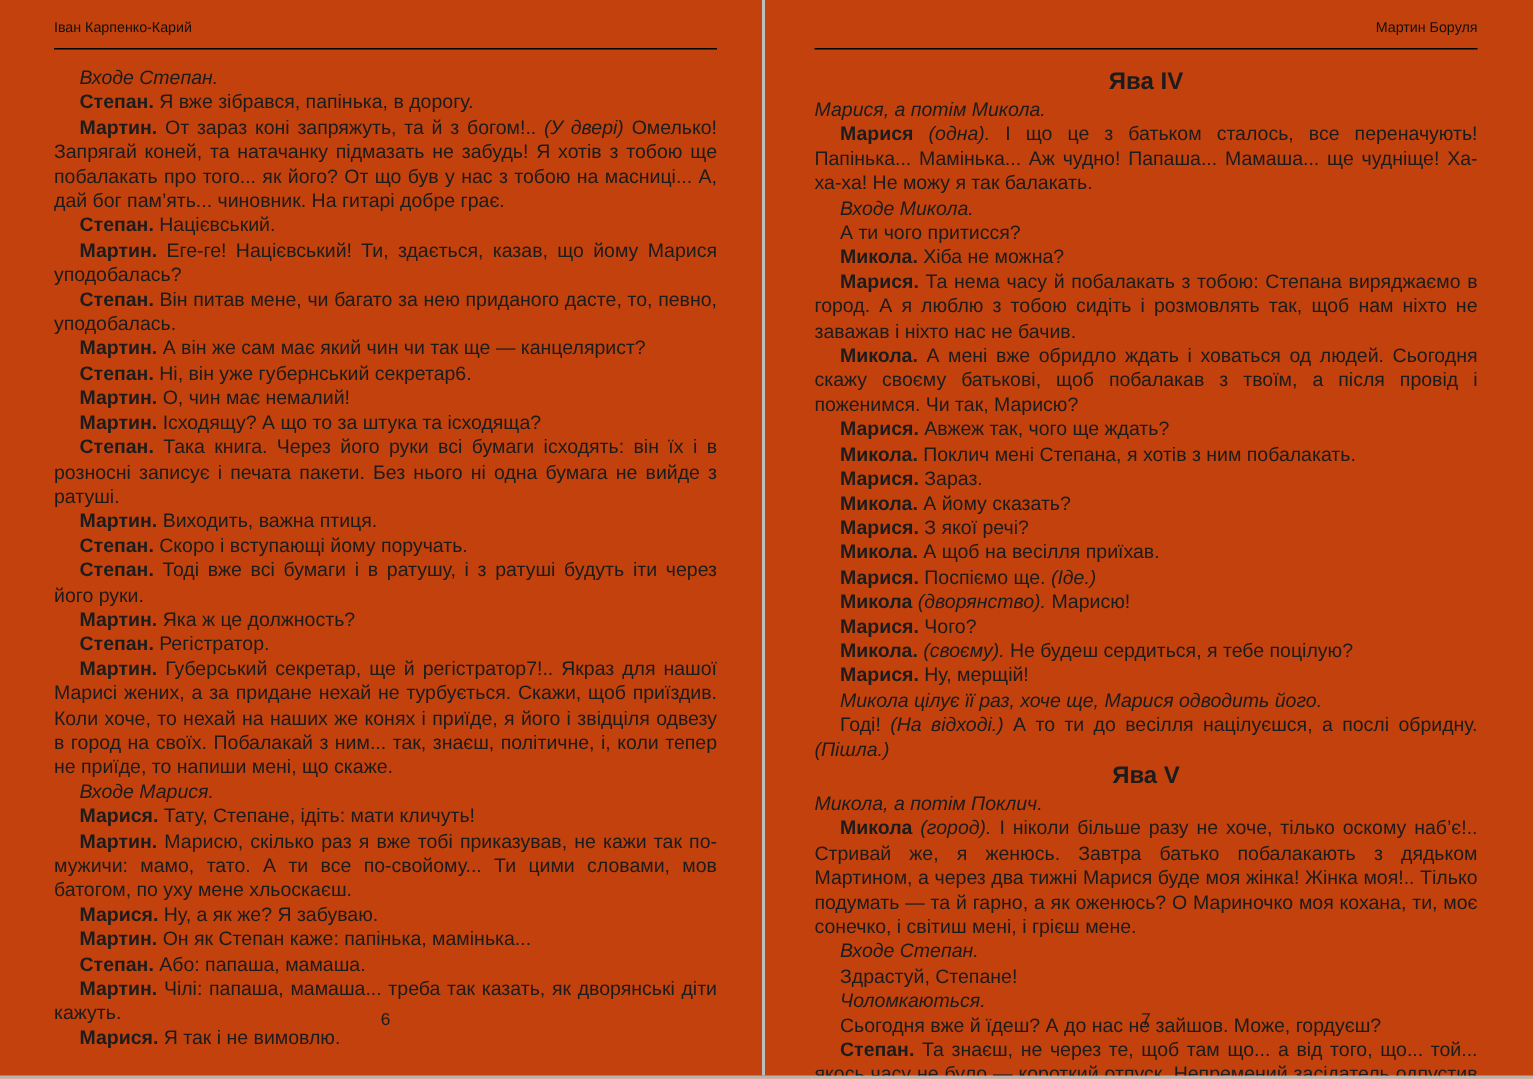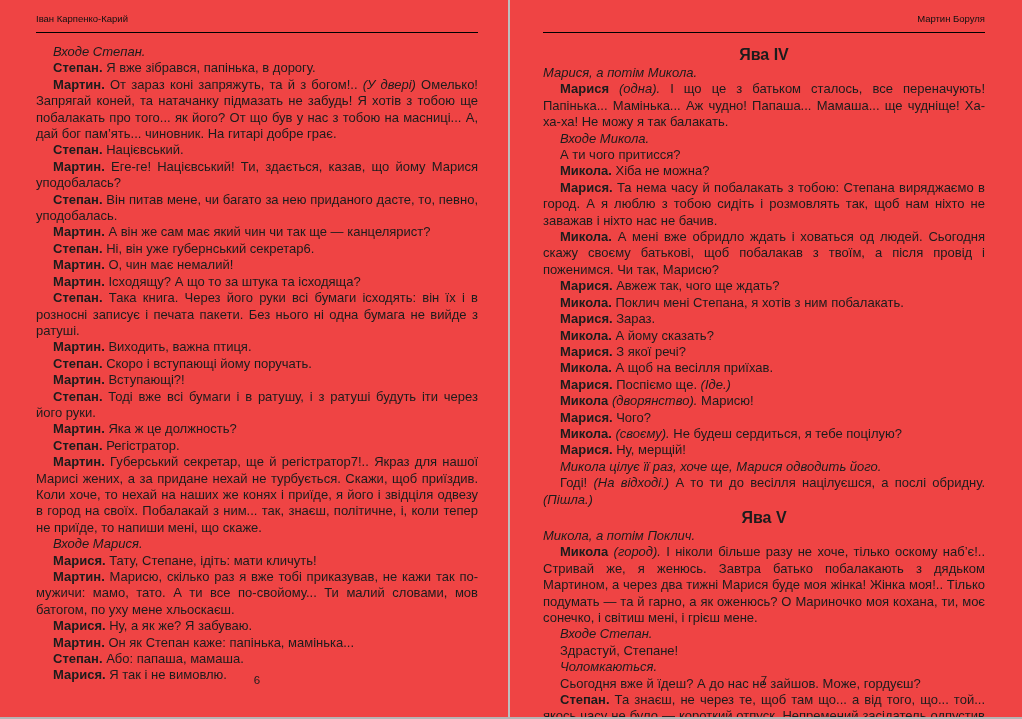--- a/index.html
+++ b/index.html
@@ -1,20 +1,20 @@
 <!DOCTYPE html>
 <html lang="uk"><head>
 <meta charset="utf-8">
 <style>
   html, body { margin: 0; padding: 0; background: #ffffff; }
   #frame {
     position: relative;
     width: 1022px;
     height: 719px;
-    background: #ef4444;
+    background: #c2410c;
     box-sizing: border-box;
     border-bottom: 2px solid #b5b5b5;
     overflow: hidden;
     font-family: "Liberation Sans", "DejaVu Sans", sans-serif;
     color: #1c1c1c;
   }
   #divider {
     position: absolute;
     left: 508px; top: 0;
     width: 2px; height: 719px;
@@ -87,31 +87,31 @@
         <p class="p-speech"><b>Степан.</b><span> Націєвський.</span></p>
         <p class="p-speech"><b>Мартин.</b><span> Еге-ге! Націєвський! Ти, здається, казав, що йому Марися уподобалась?</span></p>
         <p class="p-speech"><b>Степан.</b><span> Він питав мене, чи багато за нею приданого дасте, то, певно, уподобалась.</span></p>
         <p class="p-speech"><b>Мартин.</b><span> А він же сам має який чин чи так ще — канцелярист?</span></p>
         <p class="p-speech"><b>Степан.</b><span> Ні, він уже губернський секретар6.</span></p>
         <p class="p-speech"><b>Мартин.</b><span> О, чин має немалий!</span></p>
         <p class="p-speech"><b>Мартин.</b><span> Ісходящу? А що то за штука та ісходяща?</span></p>
         <p class="p-speech"><b>Степан.</b><span> Така книга. Через його руки всі бумаги ісходять: він їх і в розносні записує і печата пакети. Без нього ні одна бумага не вийде з ратуші.</span></p>
         <p class="p-speech"><b>Мартин.</b><span> Виходить, важна птиця.</span></p>
         <p class="p-speech"><b>Степан.</b><span> Скоро і вступающі йому поручать.</span></p>
-        <p class="p-speech"><b>Мартин.</b><span> Вступающі?!</span></p>
         <p class="p-speech"><b>Степан.</b><span> Тоді вже всі бумаги і в ратушу, і з ратуші будуть іти через його руки.</span></p>
         <p class="p-speech"><b>Мартин.</b><span> Яка ж це должность?</span></p>
         <p class="p-speech"><b>Степан.</b><span> Регістратор.</span></p>
         <p class="p-speech"><b>Мартин.</b><span> Губерський секретар, ще й регістратор7!.. Якраз для нашої Марисі жених, а за придане нехай не турбується. Скажи, щоб приїздив. Коли хоче, то нехай на наших же конях і приїде, я його і звідціля одвезу в город на своїх. Побалакай з ним... так, знаєш, політичне, і, коли тепер не приїде, то напиши мені, що скаже.</span></p>
         <p class="p-stage"><i>Входе Марися.</i></p>
         <p class="p-speech"><b>Марися.</b><span> Тату, Степане, ідіть: мати кличуть!</span></p>
-        <p class="p-speech"><b>Мартин.</b><span> Марисю, скілько раз я вже тобі приказував, не кажи так по-мужичи: мамо, тато. А ти все по-свойому... Ти малий словами, мов батогом, по уху мене хльоскаєш.</span></p>
+        <p class="p-speech"><b>Мартин.</b><span> Марисю, скілько раз я вже тобі приказував, не кажи так по-мужичи: мамо, тато. А ти все по-свойому... Ти цими словами, мов батогом, по уху мене хльоскаєш.</span></p>
         <p class="p-speech"><b>Марися.</b><span> Ну, а як же? Я забуваю.</span></p>
         <p class="p-speech"><b>Мартин.</b><span> Он як Степан каже: папінька, мамінька...</span></p>
         <p class="p-speech"><b>Степан.</b><span> Або: папаша, мамаша.</span></p>
+        <p class="p-speech"><b>Мартин.</b><span> Чілі: папаша, мамаша... треба так казать, як дворянські діти кажуть.</span></p>
         <p class="p-speech"><b>Марися.</b><span> Я так і не вимовлю.</span></p>
       </div>
     <div class="page-num">6</div>
   </div>
 
   <div class="page" id="page-right">
     <div class="page-header">Мартин Боруля</div>
     <div class="content">
         <p class="p-heading"><span>Ява IV</span></p>
         <p class="p-caption"><i>Марися, а потім Микола.</i></p>

